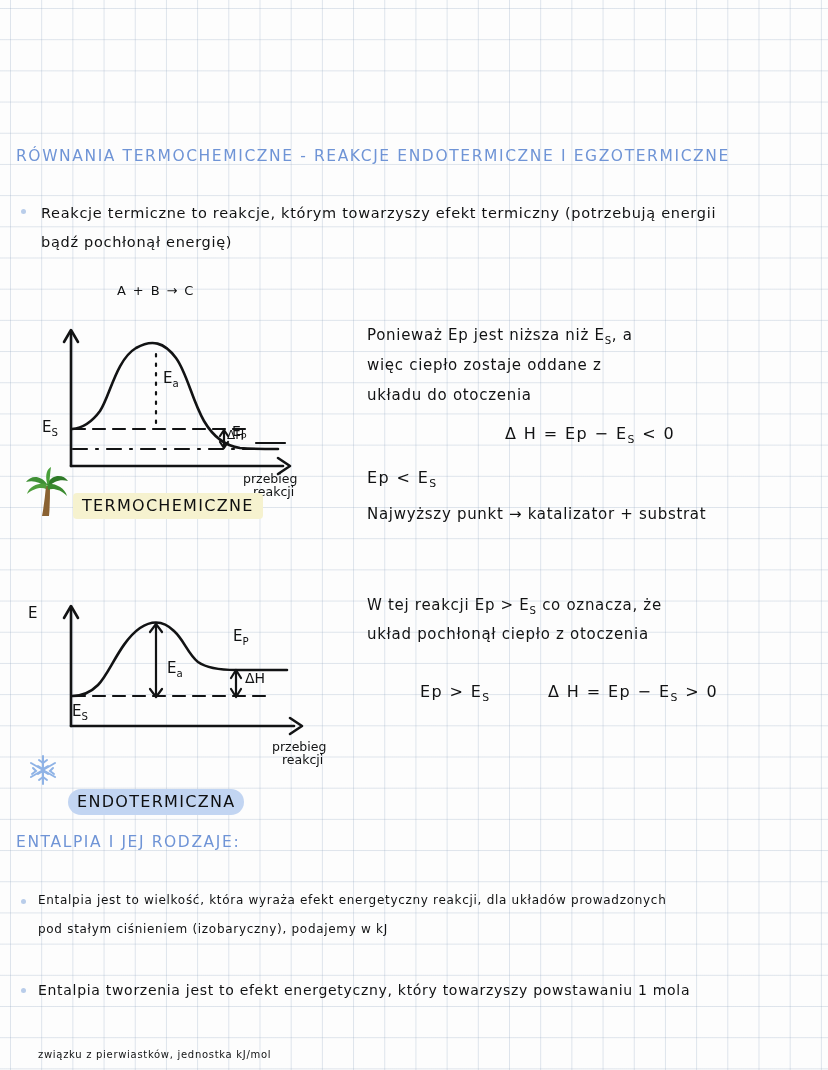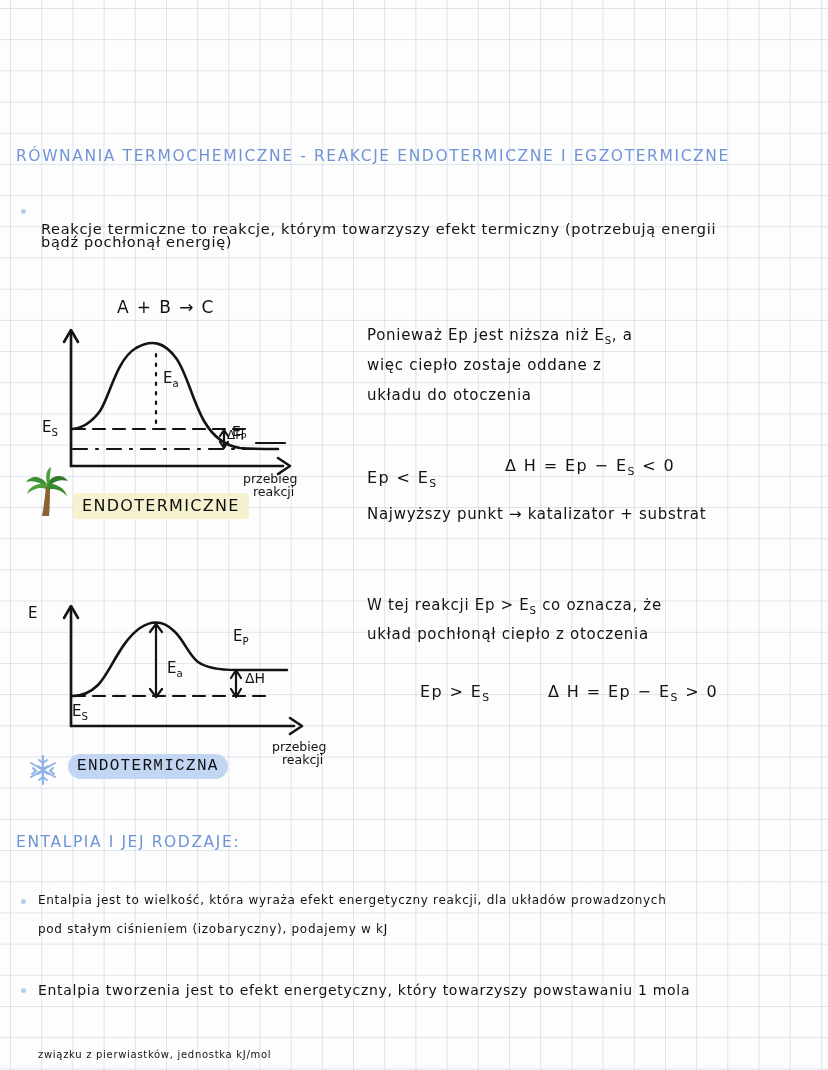--- a/index.html
+++ b/index.html
@@ -111,24 +111,24 @@
 </style>
 </head>
 <body>
 
 <div id="page">
 
 
   <div class="abs heading" style="left:16px; top:147px;">RÓWNANIA  TERMOCHEMICZNE  -  REAKCJE  ENDOTERMICZNE  I  EGZOTERMICZNE</div>
 
   <div class="abs bullet" style="left:21px; top:209px;"></div>
-  <div class="abs body-text" style="left:41px; top:205px;margin-top:16px;">Reakcje   termiczne   to  reakcje, którym  towarzyszy  efekt  termiczny  (potrzebują  energii</div>
+  <div class="abs body-text" style="left:41px; top:205px;">Reakcje   termiczne   to  reakcje, którym  towarzyszy  efekt  termiczny  (potrzebują  energii</div>
   <div class="abs body-text" style="left:41px; top:234px;">bądź  pochłonął  energię)</div>
 
-  <div class="abs eq-text" style="left:117px; top:297px; font-size:17px;">A + B  →  C</div>
+  <div class="abs eq-text" style="left:117px; top:283px; font-size:13px;">A + B  →  C</div>
 
   <div class="abs" style="left:40px; top:318px; width:290px; height:165px;">
     <svg width="290" height="165" viewBox="0 0 290 165">
 
       <path class="stroke" d="M31,14 L31,148"></path>
       <path class="stroke" d="M24,24 L31,12 L38,24"></path>
 
       <path class="stroke" d="M31,148 L243,148"></path>
       <path class="stroke" d="M238,140 L250,148 L238,156"></path>
 
@@ -163,28 +163,28 @@
   <div class="abs" style="left:20px; top:466px;">
     <svg width="54" height="54" viewBox="0 0 54 54">
       <path d="M26,20 C25,30 24,40 22,50 L29,50 C30,40 30,30 30,20 Z" fill="#8a6232"></path>
       <path d="M27,18 C20,8 10,10 6,16 C13,14 20,16 25,21 Z" fill="#3f8f35"></path>
       <path d="M27,18 C33,7 44,9 48,15 C41,13 33,15 29,21 Z" fill="#2f7a28"></path>
       <path d="M27,18 C20,16 9,20 7,28 C14,22 22,21 26,23 Z" fill="#4f9e3c"></path>
       <path d="M27,18 C35,17 45,22 47,30 C40,23 32,22 28,24 Z" fill="#3a8a2f"></path>
       <path d="M27,17 C25,9 27,3 31,1 C30,7 30,12 29,18 Z" fill="#49a03a"></path>
     </svg>
   </div>
-  <div class="abs hl hl-yellow" style="left:73px; top:493px;">ENDOTERMICZNE</div>
+  <div class="abs hl hl-yellow" style="left:73px; top:493px;">TERMOCHEMICZNE</div>
 
   <div class="abs body-text" style="left:367px; top:326px; font-size:15px;"><span>Ponieważ  Ep  jest  niższa  niż  E</span><sub>S</sub><span>, a</span></div>
   <div class="abs body-text" style="left:367px; top:356px; font-size:15px;">więc  ciepło   zostaje  oddane  z</div>
   <div class="abs body-text" style="left:367px; top:386px; font-size:15px;">układu  do  otoczenia</div>
 
   <div class="abs eq-text" style="left:367px; top:440px;margin-top:28px;"><span>Ep  &lt; E</span><sub>S</sub></div>
-  <div class="abs eq-text" style="left:505px; top:456px;"><span>Δ H =  Ep − E</span><sub>S</sub><span>    &lt; 0</span></div>
+  <div class="abs eq-text" style="left:505px; top:424px;"><span>Δ H =  Ep − E</span><sub>S</sub><span>    &lt; 0</span></div>
 
   <div class="abs body-text" style="left:367px; top:505px; font-size:15px;">Najwyższy   punkt   →  katalizator + substrat</div>
 
   <div class="abs lbl" style="left:28px; top:604px;">E</div>
 
   <div class="abs" style="left:40px; top:596px; width:300px; height:150px;">
     <svg width="300" height="150" viewBox="0 0 300 150">
 
       <path class="stroke" d="M31,12 L31,130"></path>
       <path class="stroke" d="M24,22 L31,10 L38,22"></path>
@@ -226,21 +226,21 @@
         <path d="M5,24 L29,10"></path>
         <path d="M13,7 L17,10 L21,7"></path>
         <path d="M13,27 L17,24 L21,27"></path>
         <path d="M7,15 L10,18 L6,21"></path>
         <path d="M27,15 L24,18 L28,21"></path>
         <path d="M12,13 L17,16 L22,13"></path>
         <path d="M12,21 L17,18 L22,21"></path>
       </g>
     </svg>
   </div>
-  <div class="abs hl hl-blue" style="left:68px; top:754px;font-family:Liberation Mono, monospace;">ENDOTERMICZNA</div>
+  <div class="abs hl hl-blue" style="left:68px; top:789px;">ENDOTERMICZNA</div>
 
   <div class="abs body-text" style="left:367px; top:596px; font-size:15px;"><span>W tej reakcji   Ep  &gt;  E</span><sub>S</sub><span>  co  oznacza, że</span></div>
   <div class="abs body-text" style="left:367px; top:625px; font-size:15px;">układ  pochłonął   ciepło  z  otoczenia</div>
 
   <div class="abs eq-text" style="left:420px; top:682px;text-align:right;"><span>Ep &gt; E</span><sub>S</sub></div>
   <div class="abs eq-text" style="left:548px; top:682px;"><span>Δ H =  Ep − E</span><sub>S</sub><span>  &gt; 0</span></div>
 
   <div class="abs heading" style="left:16px; top:833px;">ENTALPIA  I  JEJ  RODZAJE:</div>
 
   <div class="abs bullet" style="left:21px; top:899px;"></div>

